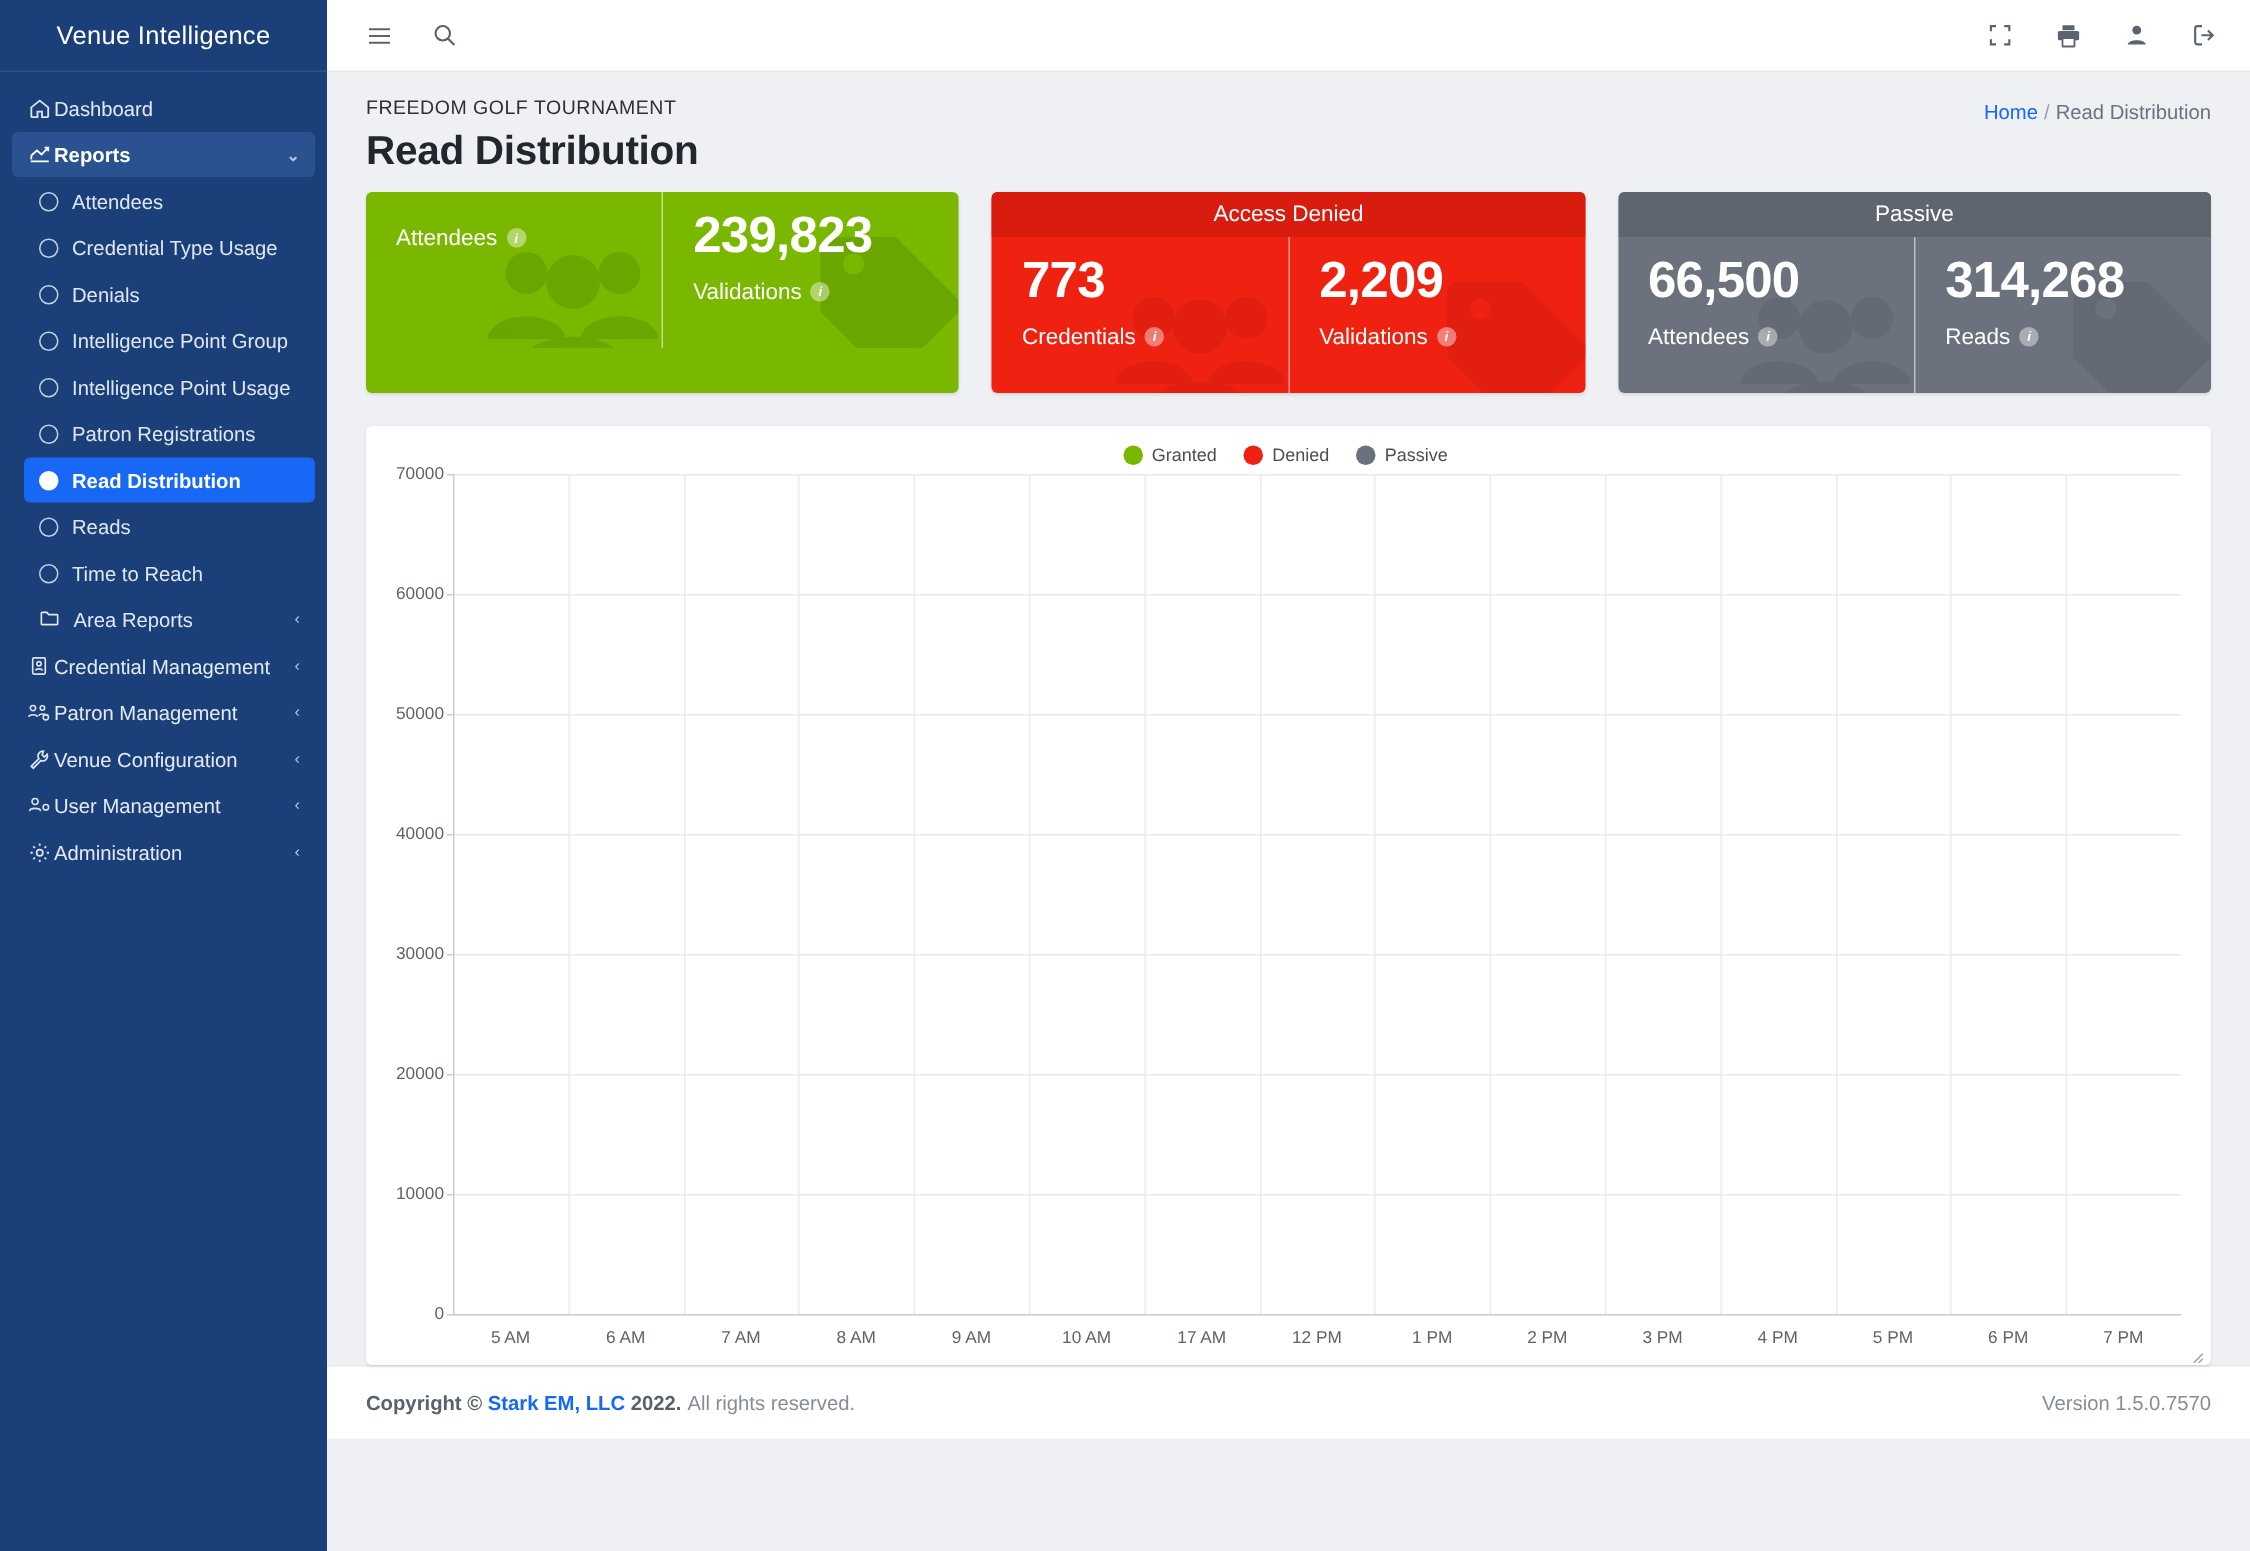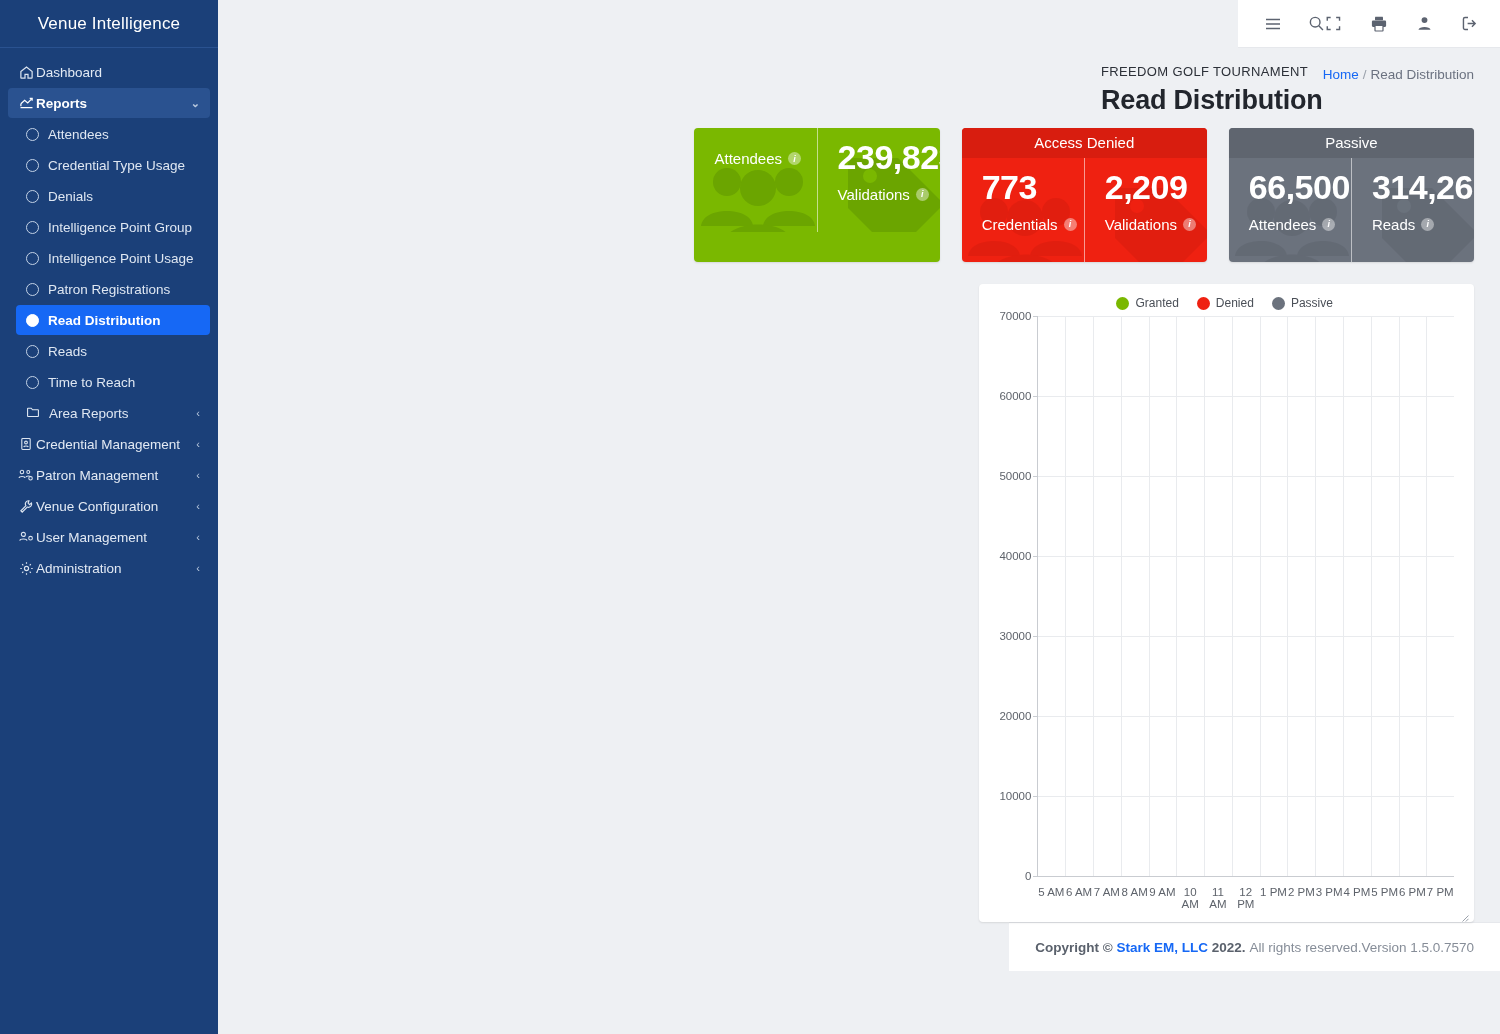--- a/index.html
+++ b/index.html
@@ -41,21 +41,21 @@
   .nav-sub .lbl { flex: 1 1 auto; }
   .nav-sub .chev { font-size: 11px; color: #b9c9de; }
   .nav-sub.active { background: #1668f5; color: #fff; font-weight: bold; }
   .radio {
     width: 13px; height: 13px; border: 1.6px solid #c3d2e6; border-radius: 50%;
     flex: 0 0 13px; display: inline-block;
   }
   .nav-sub.active .radio { background: #fff; border-color: #fff; }
 
   
-  .main { flex: 1 1 auto; display: flex; flex-direction: column; height: 833px; background: #eef0f3; align-items: flex-end; }
+  .main { flex: 1 1 auto; display: flex; flex-direction: column; height: 833px; background: #eef0f3; }
 
   .topbar {
     height: 48px; flex: 0 0 48px; background: #fff;
     display: flex; align-items: center; padding: 0 22px 0 26px;
     border-bottom: 1px solid #e6e8ec;
   }
   .topbar .left { display: flex; align-items: center; gap: 26px; }
   .topbar .right { margin-left: auto; display: flex; align-items: center; gap: 28px; }
   .tb-icon { color: #5c6370; display: inline-flex; cursor: pointer; }
 
@@ -569,21 +569,21 @@
             <div class="ytick-mark" style="top: 0%;"></div>
             <div class="ytick" style="top: 0%;">70000</div>
           </div>
         <div class="xaxis" id="xaxis">
             <div class="xtick">5 AM</div>
             <div class="xtick">6 AM</div>
             <div class="xtick">7 AM</div>
             <div class="xtick">8 AM</div>
             <div class="xtick">9 AM</div>
             <div class="xtick">10 AM</div>
-            <div class="xtick">11 AM</div>
+            <div class="xtick">17 AM</div>
             <div class="xtick">12 PM</div>
             <div class="xtick">1 PM</div>
             <div class="xtick">2 PM</div>
             <div class="xtick">3 PM</div>
             <div class="xtick">4 PM</div>
             <div class="xtick">5 PM</div>
             <div class="xtick">6 PM</div>
             <div class="xtick">7 PM</div>
           </div>
         <span class="resize-grip">

